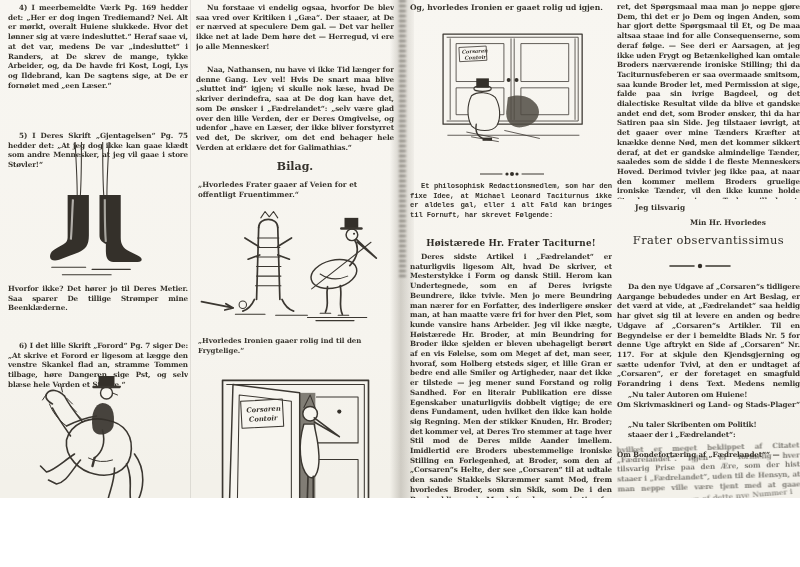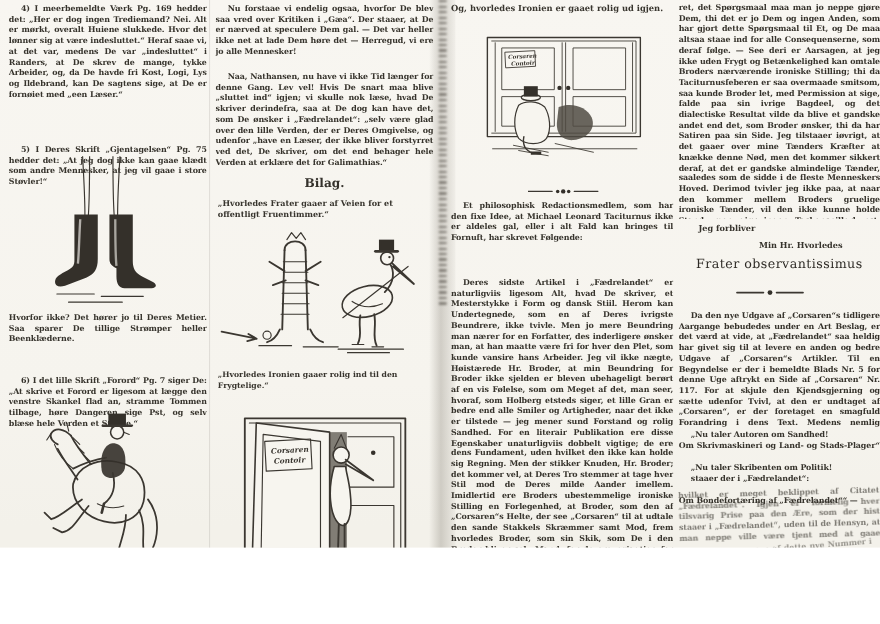--- a/index.html
+++ b/index.html
@@ -54,21 +54,21 @@
       <path class="skt" d="M40,0 C41,18 42,34 42,50 M46,0 C46,18 46,34 45,50"></path>
       <path class="skt" d="M66,0 C66,18 66,34 67,50 M72,0 C71,18 70,34 70,50"></path>
       <path class="fd" d="M33,50 L53,50 L53,88 C53,97 50,101 43,104 L25,111 C18,113 15,110 17,105 C19,101 26,99 31,95 C33,93 33,91 33,88 Z"></path>
       <path d="M38,54 C37,70 37,82 36,92" stroke="#f7f5ef" stroke-width="2" fill="none" opacity="0.65"></path>
       <path class="fd" d="M63,50 L83,50 L83,90 C83,96 85,100 91,103 L99,107 C104,109 104,113 99,113 L76,113 C71,113 69,109 69,103 L69,96 C65,94 63,92 63,88 Z"></path>
       <path d="M68,54 C68,70 68,84 69,94" stroke="#f7f5ef" stroke-width="2" fill="none" opacity="0.6"></path>
       <path class="skt" d="M18,118 h32 M56,120 h36 M28,125 h46"></path>
     </svg>
   </div>
 
-  <div class="abs frak noind" style="left:8px;top:284px;width:180px;height:28px;">Hvorfor ikke? Det hører jo til Deres Metier. Saa sparer De tillige Strømper heller Beenklæderne.</div>
+  <div class="abs frak noind" style="left:8px;top:284px;width:180px;height:28px;">Hvorfor ikke? Det hører jo til Deres Metier. Saa sparer De tillige Strømper mine Beenklæderne.</div>
   <div class="abs frak" style="left:8px;top:313px;width:180px;height:52px;margin-top:28px;">6) I det lille Skrift „Forord“ Pg. 7 siger De: „At skrive et Forord er ligesom at lægge den venstre Skankel flad an, stramme Tommen tilbage, høre Dangeren sige Pst, og selv blæse hele Verden et Stykke.“</div>
 
   <div class="abs art" style="left:22px;top:366px;width:146px;height:156px;">
     <svg width="146" height="156" viewBox="0 0 145 156">
       <ellipse class="fd" cx="50" cy="149" rx="23" ry="3" opacity="0.8"></ellipse>
       <ellipse class="fd" cx="106" cy="146" rx="19" ry="3" opacity="0.8"></ellipse>
       <path class="sk" d="M112,88 C124,104 122,126 112,140"></path>
       <path class="sk" d="M104,98 C112,116 104,128 110,142 M108,142 l8,2"></path>
       <path class="sk" d="M92,102 C92,120 84,130 84,144 M82,144 l8,1"></path>
       <path class="sk" d="M44,74 C48,58 66,50 84,54 C102,57 112,70 108,90 C104,106 88,112 72,108 C58,105 42,92 44,74 Z"></path>
@@ -183,40 +183,41 @@
 
   <div class="abs art" style="left:480px;top:170px;width:64px;height:8px;">
     <svg width="64" height="8" viewBox="0 0 64 8">
       <path class="skt" d="M0,4 H22 M42,4 H64"></path>
       <circle class="fd" cx="27" cy="4" r="1.6"></circle>
         <circle class="fd" cx="32" cy="4" r="2"></circle>
         <circle class="fd" cx="37" cy="4" r="1.6"></circle>
     </svg>
   </div>
 
-  <div class="abs frak" style="left:410px;top:182px;width:202px;height:50px;">Et philosophisk Redactionsmedlem, som har den fixe Idee, at Michael Leonard Taciturnus ikke er aldeles gal, eller i alt Fald kan bringes til Fornuft, har skrevet Følgende:</div>
+  <div class="abs frak" style="left:410px;top:182px;width:202px;height:50px;font-family:Liberation Mono, monospace;">Et philosophisk Redactionsmedlem, som har den fixe Idee, at Michael Leonard Taciturnus ikke er aldeles gal, eller i alt Fald kan bringes til Fornuft, har skrevet Følgende:</div>
+  <div class="abs letterhead" style="left:410px;top:238px;width:202px;">Høistærede Hr. Frater Taciturne!</div>
   <div class="abs frak" style="left:410px;top:252px;width:202px;height:283px;">Deres sidste Artikel i „Fædrelandet“ er naturligviis ligesom Alt, hvad De skriver, et Mesterstykke i Form og dansk Stiil. Herom kan Undertegnede, som en af Deres ivrigste Beundrere, ikke tvivle. Men jo mere Beundring man nærer for en Forfatter, des inderligere ønsker man, at han maatte være fri for hver den Plet, som kunde vansire hans Arbeider. Jeg vil ikke nægte, Høistærede Hr. Broder, at min Beundring for Broder ikke sjelden er bleven ubehageligt berørt af en vis Følelse, som om Meget af det, man seer, hvoraf, som Holberg etsteds siger, et lille Gran er bedre end alle Smiler og Artigheder, naar det ikke er tilstede — jeg mener sund Forstand og rolig Sandhed. For en literair Publikation ere disse Egenskaber unaturligviis dobbelt vigtige; de ere dens Fundament, uden hvilket den ikke kan holde sig Regning. Men der stikker Knuden, Hr. Broder; det kommer vel, at Deres Tro stemmer at tage hver Stil mod de Deres milde Aander imellem. Imidlertid ere Broders ubestemmelige ironiske Stilling en Forlegenhed, at Broder, som den af „Corsaren“s Helte, der see „Corsaren“ til at udtale den sande Stakkels Skræmmer samt Mod, frem hvorledes Broder, som sin Skik, som De i den Broder bliver selv Mand, for de ere nøiagtige for Alle og Enhver, som den muntre Verden da Danske, derved Broder har nok at erholde en stor For—</div>
   <div class="abs frak noind cutline" style="left:410px;top:536px;width:202px;height:10px;font-size:6.4px;">— med Forlæggeren og den typografiske og Skrift- og Bogstav-Forandring —</div>
 
   <div class="abs frak noind" style="left:617px;top:2px;width:183px;height:197px;">ret, det Spørgsmaal maa man jo neppe gjøre Dem, thi det er jo Dem og ingen Anden, som har gjort dette Spørgsmaal til Et, og De maa altsaa staae ind for alle Consequenserne, som deraf følge. — See deri er Aarsagen, at jeg ikke uden Frygt og Betænkelighed kan omtale Broders nærværende ironiske Stilling; thi da Taciturnusfeberen er saa overmaade smitsom, saa kunde Broder let, med Permission at sige, falde paa sin ivrige Bagdeel, og det dialectiske Resultat vilde da blive et gandske andet end det, som Broder ønsker, thi da har Satiren paa sin Side. Jeg tilstaaer iøvrigt, at det gaaer over mine Tænders Kræfter at knække denne Nød, men det kommer sikkert deraf, at det er gandske almindelige Tænder, saaledes som de sidde i de fleste Menneskers Hoved. Derimod tvivler jeg ikke paa, at naar den kommer mellem Broders gruelige ironiske Tænder, vil den ikke kunne holde Stand; men gjør ingen Taskenspillerkunst, kære Broder, saa at De viser os en anden knækket Nød istedenfor den virkelige</div>
 
-  <div class="abs closing" style="left:635px;top:203px;width:100px;">Jeg forbliver</div>
+  <div class="abs closing" style="left:635px;top:203px;width:100px;">Jeg tilsvarig</div>
   <div class="abs closing" style="left:690px;top:218px;width:110px;">Min Hr. Hvorledes</div>
   <div class="abs roman-sig" style="left:617px;top:233px;width:183px;">Frater observantissimus</div>
 
   <div class="abs art" style="left:668px;top:262px;width:64px;height:8px;">
     <svg width="64" height="8" viewBox="0 0 64 8">
       <path class="sk" d="M2,4 H26 M38,4 H62"></path>
       <circle class="fd" cx="32" cy="4" r="2.2"></circle>
     </svg>
   </div>
 
   <div class="abs frak" style="left:617px;top:282px;width:183px;height:108px;">Da den nye Udgave af „Corsaren“s tidligere Aargange bebudedes under en Art Beslag, er det værd at vide, at „Fædrelandet“ saa heldig har givet sig til at levere en anden og bedre Udgave af „Corsaren“s Artikler. Til en Begyndelse er der i bemeldte Blads Nr. 5 for denne Uge aftrykt en Side af „Corsaren“ Nr. 117. For at skjule den Kjendsgjerning og sætte udenfor Tvivl, at den er undtaget af „Corsaren“, er der foretaget en smagfuld Forandring i dens Text. Medens nemlig „Corsaren“ har:</div>
 
-  <div class="abs frak" style="left:617px;top:390px;width:183px;height:10px;">„Nu taler Autoren om Sandhed!</div>
+  <div class="abs frak" style="left:617px;top:390px;width:183px;height:10px;">„Nu taler Autoren om Huiene!</div>
   <div class="abs frak noind" style="left:617px;top:400px;width:183px;height:10px;">Om Skrivmaskineri og Land- og Stads-Plager“ —</div>
   <div class="abs frak" style="left:617px;top:410px;width:183px;height:10px;margin-top:20px;">staaer der i „Fædrelandet“:</div>
   <div class="abs frak" style="left:617px;top:420px;width:183px;height:10px;">„Nu taler Skribenten om Politik!</div>
   <div class="abs frak noind" style="left:617px;top:418px;width:183px;height:10px;margin-top:32px;">Om Bondefortæring af „Fædrelandet““ —</div>
 
   <div class="abs frak noind faded" style="left:617px;top:443px;width:183px;height:48px;">hvilket er meget beklippet af Citatet „Fædrelandet“. Igjen er formelig hver tilsvarig Prise paa den Ære, som der hist staaer i „Fædrelandet“, uden til de Hensyn, at man neppe ville være tjent med at gaae videre.</div>
   <div class="abs frak skewed" style="left:614px;top:494px;width:180px;height:40px;">— Ved Gjennemsyn af dette nye Nummer i „Corsaren“ seer man, at den følgende Prøve ved „Corsaren“ staaer indført, at den forbeholdne — inden Forstand</div>
 
   <div class="abs" style="left:736px;top:520px;width:62px;height:46px;">
     <svg width="62" height="46" viewBox="0 0 62 46">

